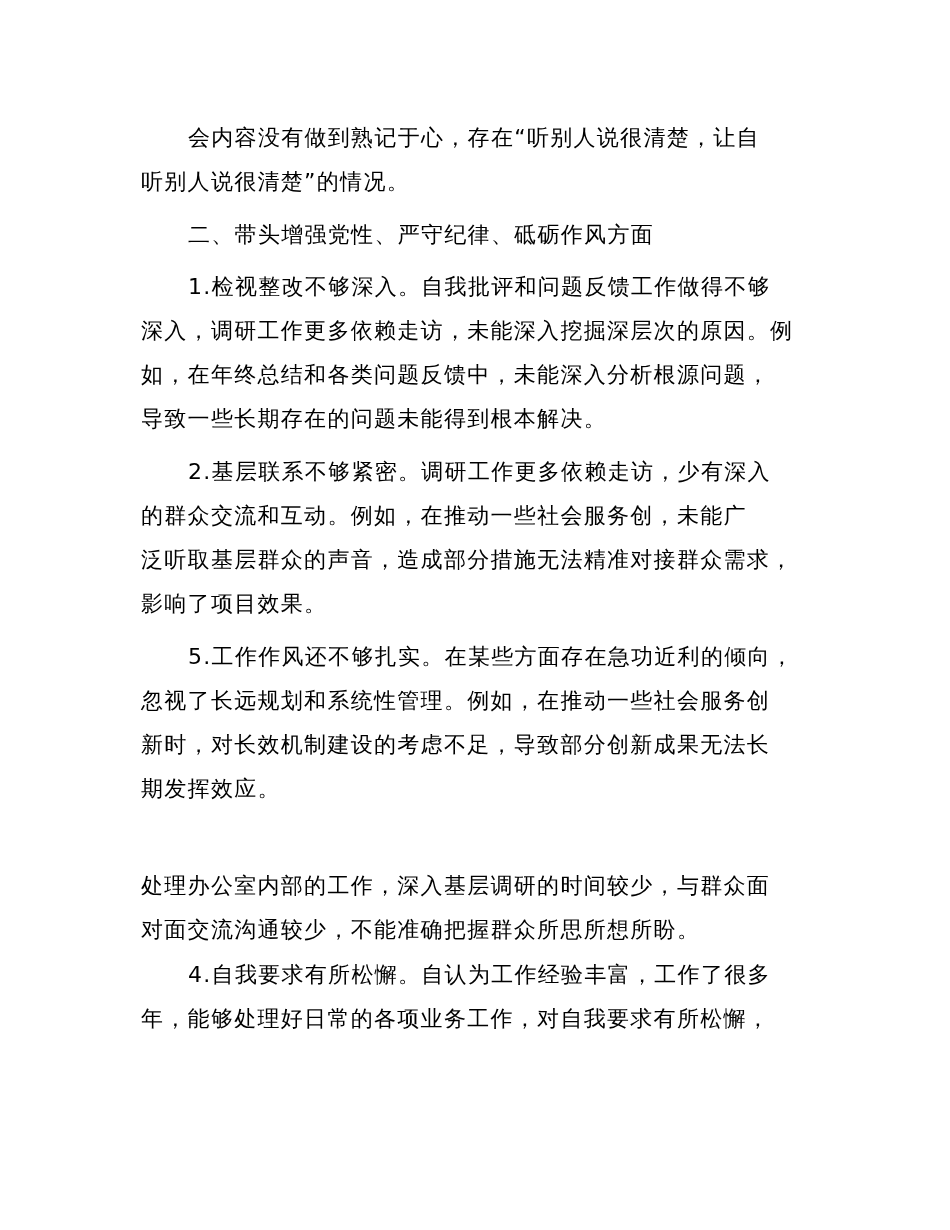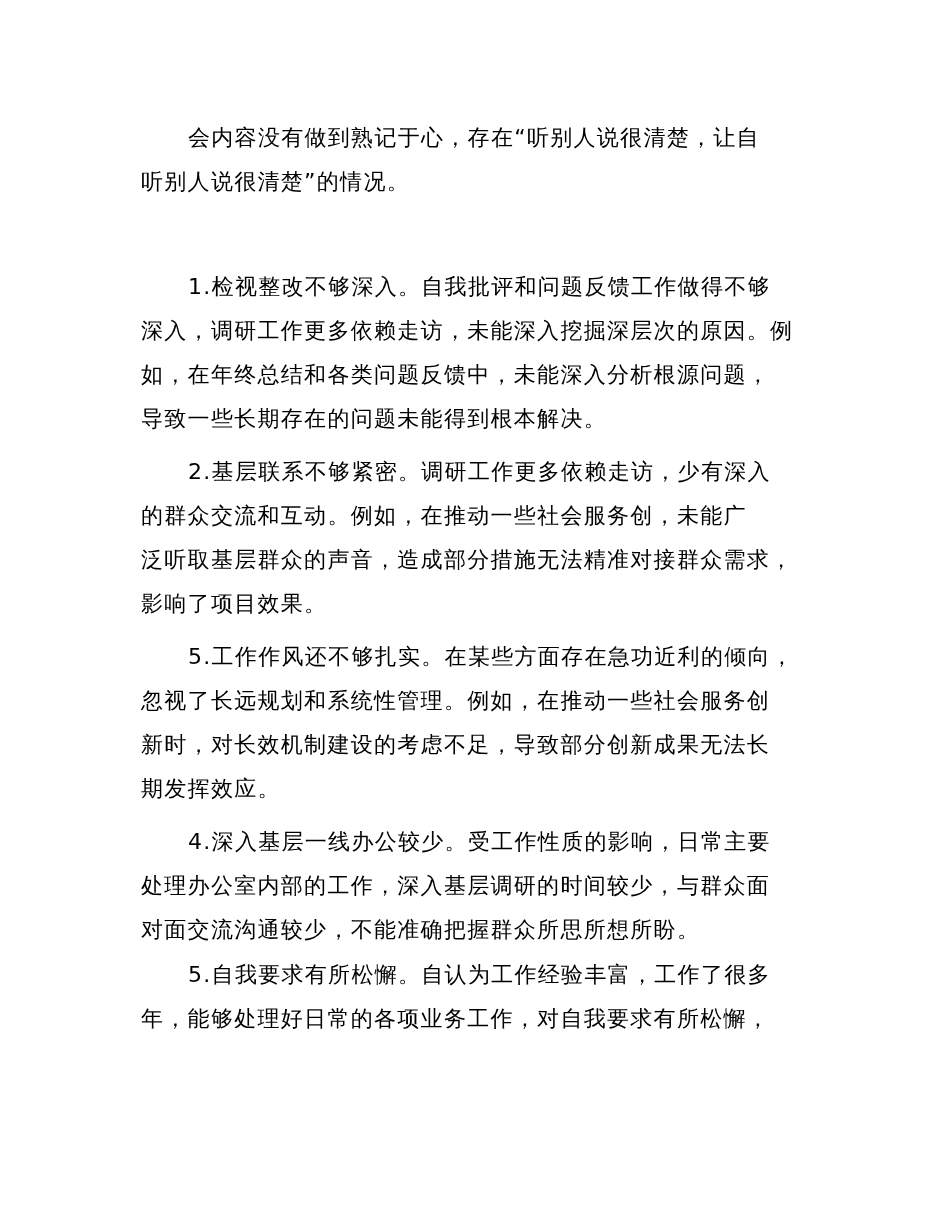--- a/index.html
+++ b/index.html
@@ -33,30 +33,30 @@
     .indent {
       left: 188px;
     }
   </style>
 </head>
 <body>
 
 <div class="page">
   <div class="line indent" style="top:124px">会内容没有做到熟记于心，存在“听别人说很清楚，让自</div>
   <div class="line" style="top:168px">听别人说很清楚”的情况。</div>
+  <div class="line indent" style="top:221px">二、带头增强党性、严守纪律、砥砺作风方面</div>
   <div class="line indent" style="top:273px">1.检视整改不够深入。自我批评和问题反馈工作做得不够</div>
   <div class="line" style="top:317px">深入，调研工作更多依赖走访，未能深入挖掘深层次的原因。例</div>
   <div class="line" style="top:361px">如，在年终总结和各类问题反馈中，未能深入分析根源问题，</div>
   <div class="line" style="top:405px">导致一些长期存在的问题未能得到根本解决。</div>
   <div class="line indent" style="top:458px">2.基层联系不够紧密。调研工作更多依赖走访，少有深入</div>
   <div class="line" style="top:502px">的群众交流和互动。例如，在推动一些社会服务创，未能广</div>
   <div class="line" style="top:590px">影响了项目效果。</div>
   <div class="line" style="top:546px">泛听取基层群众的声音，造成部分措施无法精准对接群众需求，</div>
   <div class="line indent" style="top:643px">5.工作作风还不够扎实。在某些方面存在急功近利的倾向，</div>
   <div class="line" style="top:687px">忽视了长远规划和系统性管理。例如，在推动一些社会服务创</div>
   <div class="line" style="top:731px">新时，对长效机制建设的考虑不足，导致部分创新成果无法长</div>
   <div class="line" style="top:775px">期发挥效应。</div>
-  <div class="line indent" style="top:828px">4.深入基层一线办公较少。受工作性质的影响，日常主要</div>
   <div class="line" style="top:872px">处理办公室内部的工作，深入基层调研的时间较少，与群众面</div>
   <div class="line" style="top:916px">对面交流沟通较少，不能准确把握群众所思所想所盼。</div>
-  <div class="line indent" style="top:961px">5.自我要求有所松懈。自认为工作经验丰富，工作了很多</div>
+  <div class="line indent" style="top:961px">4.自我要求有所松懈。自认为工作经验丰富，工作了很多</div>
   <div class="line" style="top:1005px">年，能够处理好日常的各项业务工作，对自我要求有所松懈，</div>
 </div>
 
 </body></html>

